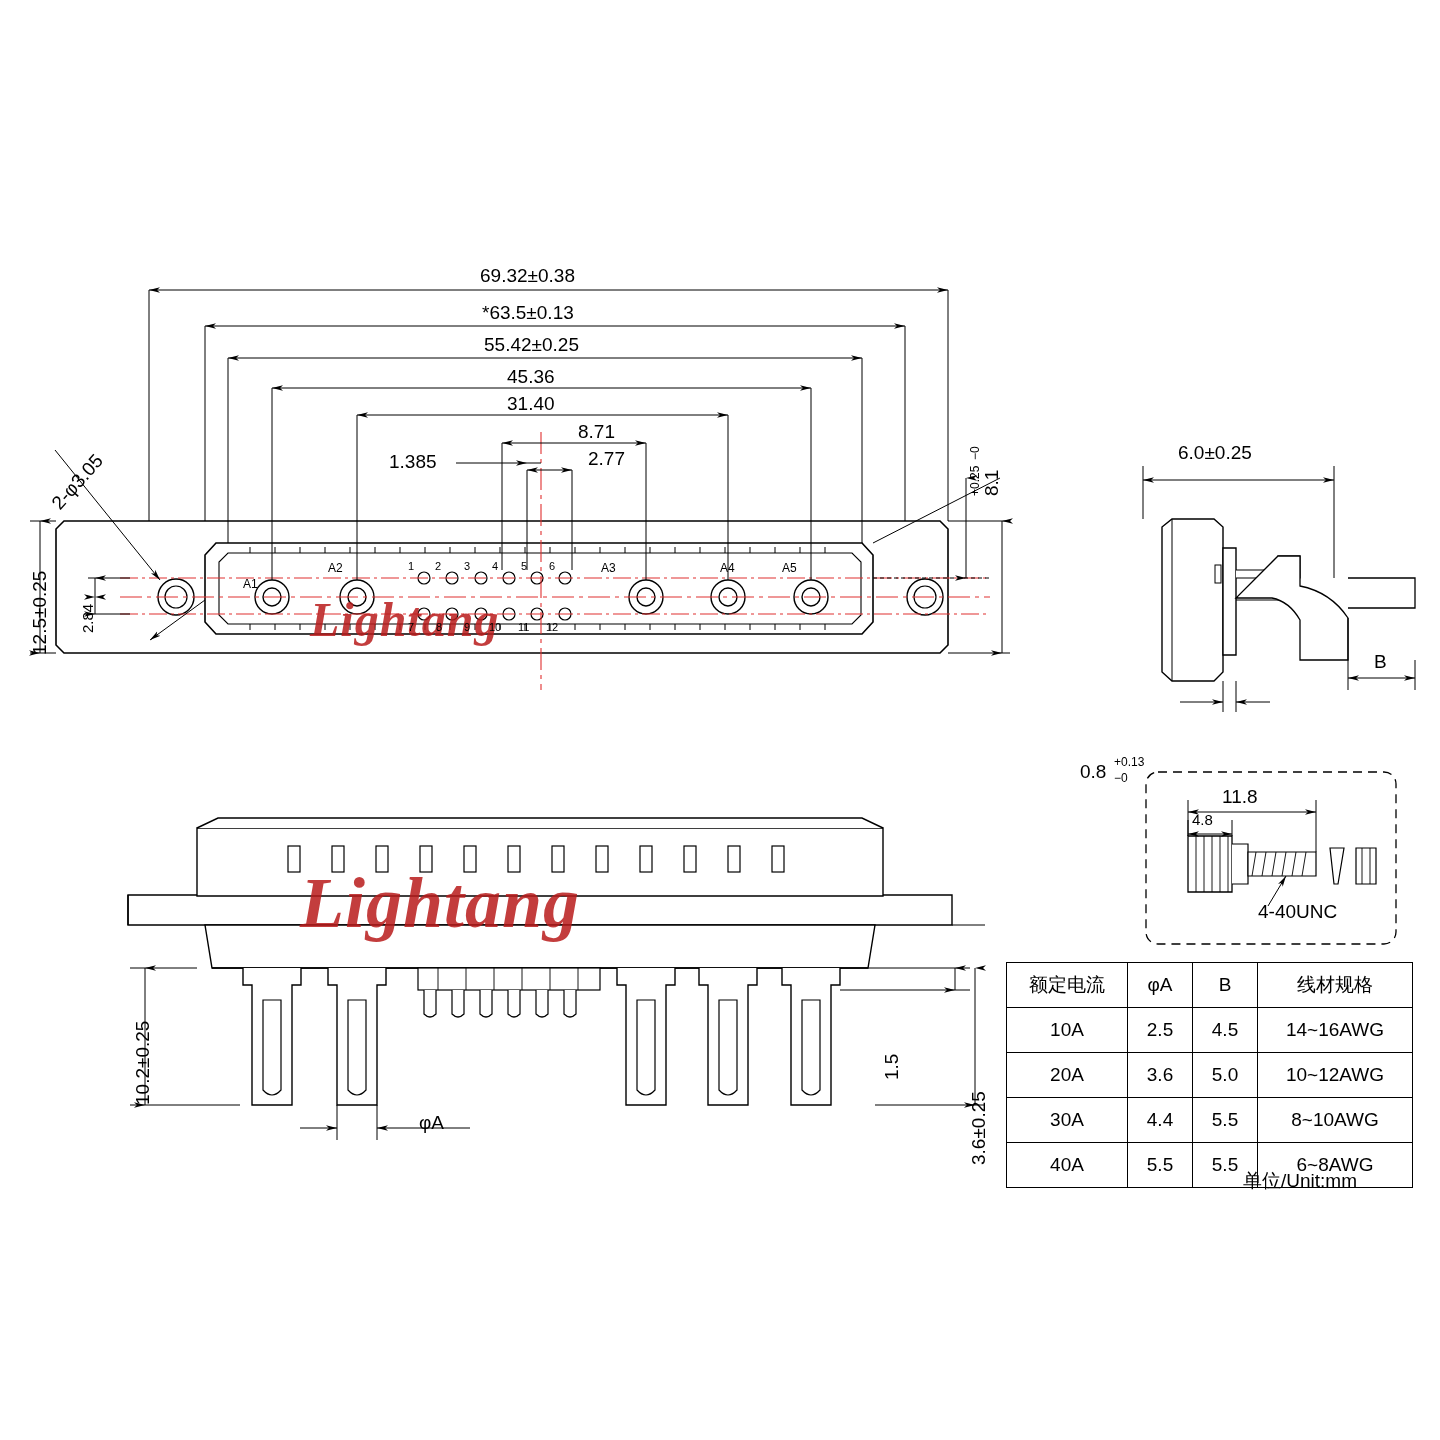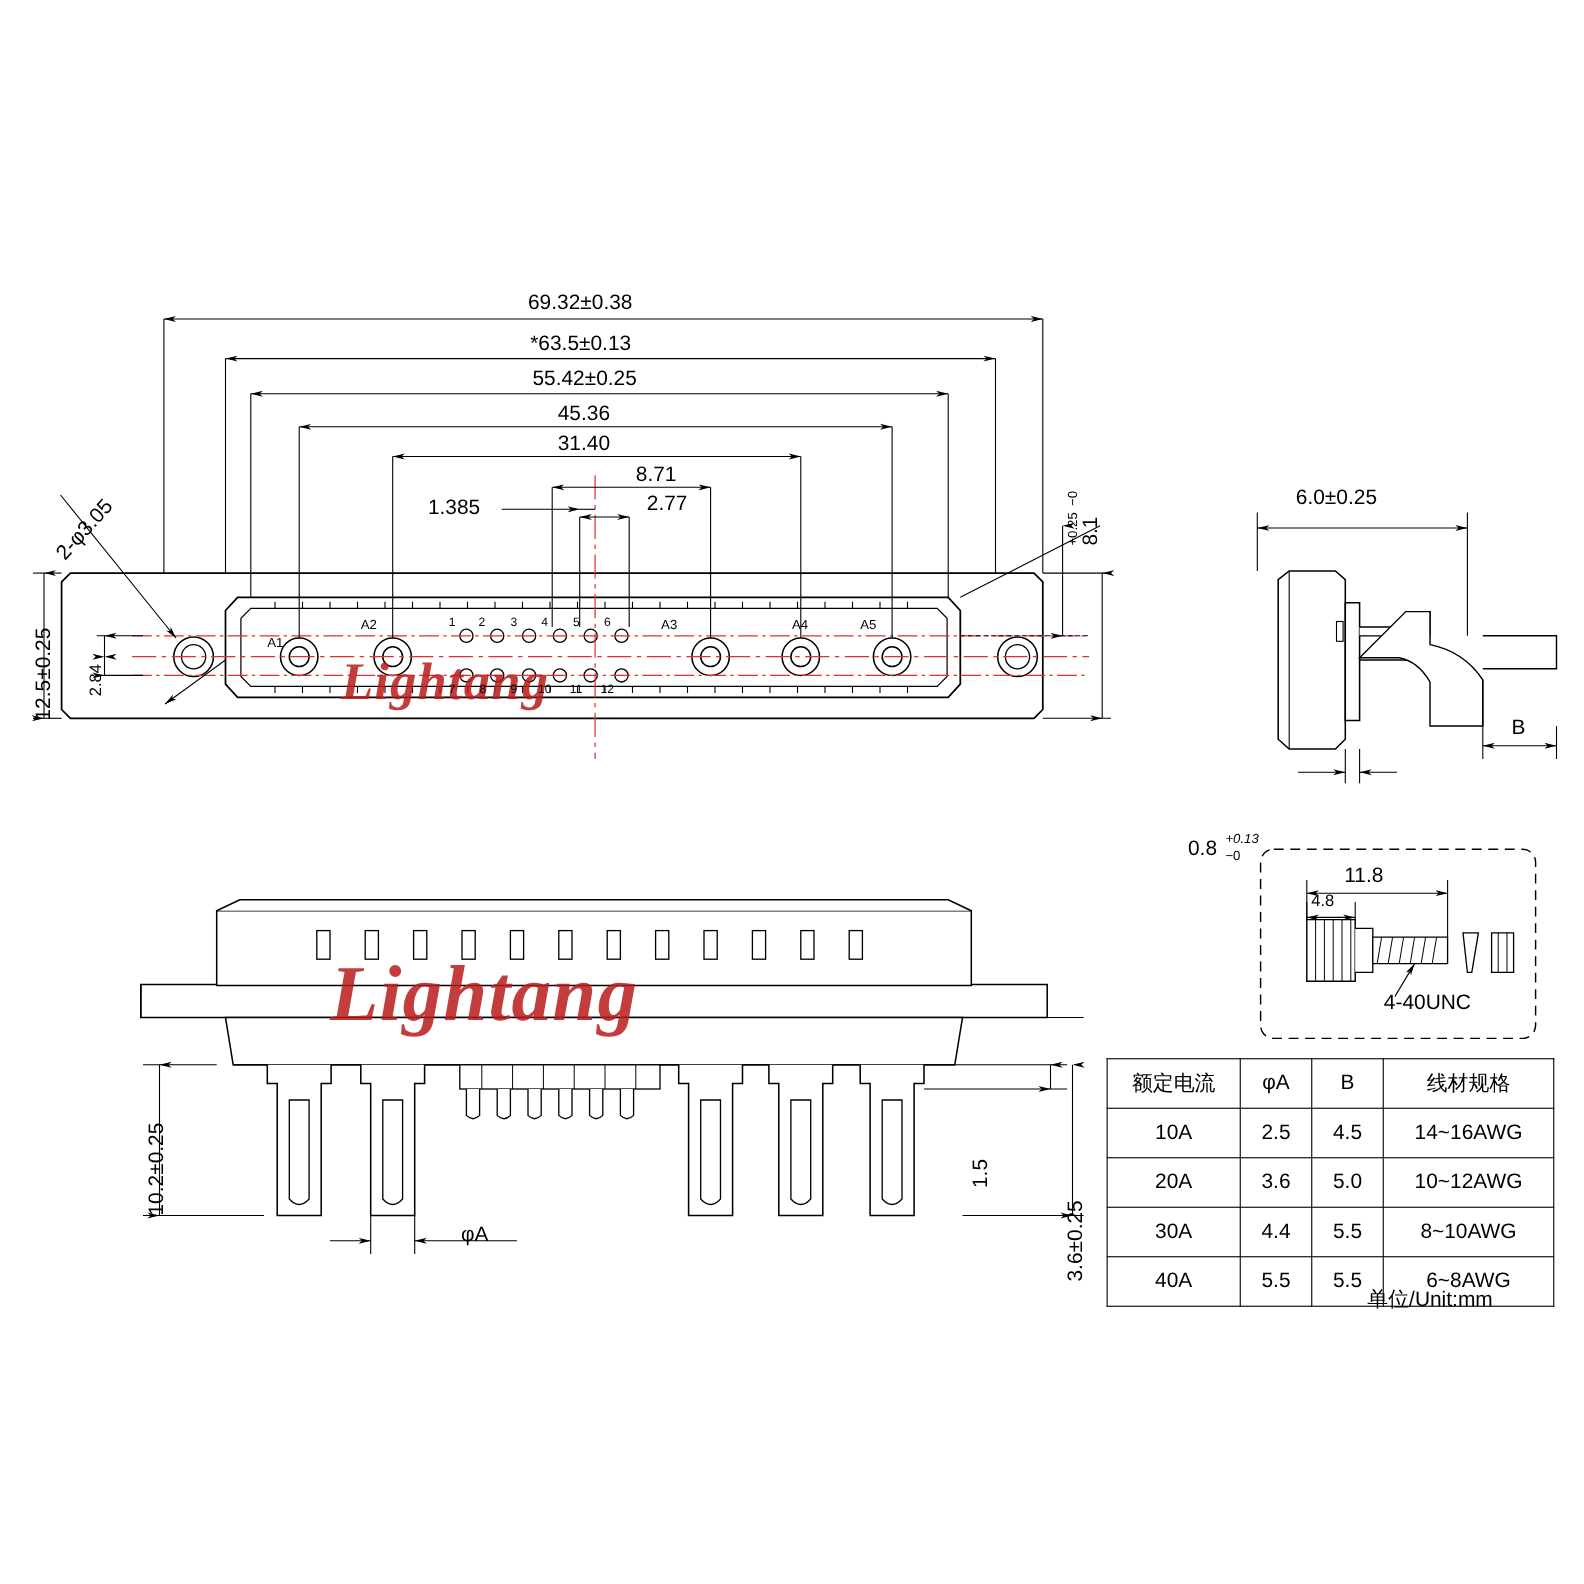--- a/index.html
+++ b/index.html
@@ -372,21 +372,21 @@
   <div class="lbl pin-lbl" style="left:408px; top:622px;">7</div>
   <div class="lbl pin-lbl" style="left:436px; top:622px;">8</div>
   <div class="lbl pin-lbl" style="left:464px; top:622px;">9</div>
   <div class="lbl pin-lbl" style="left:489px; top:622px;">10</div>
   <div class="lbl pin-lbl" style="left:518px; top:622px;">11</div>
   <div class="lbl pin-lbl" style="left:546px; top:622px;">12</div>
 
   <div class="lbl dim" style="left:1178px; top:443px;">6.0±0.25</div>
   <div style="position:absolute; left:1080px; top:734px;margin-top:28px;">
     <span class="lbl dim" style="position:relative; left:0; top:0;">0.8</span>
-    <span class="lbl" style="left:34px; top:-6px; font-size:12px;font-style:italic;">+0.13</span>
+    <span class="lbl" style="left:34px; top:-6px; font-size:12px;">+0.13</span>
     <span class="lbl" style="left:34px; top:10px; font-size:12px;">−0</span>
   </div>
   <div class="lbl dim" style="left:1374px; top:652px;">B</div>
 
   <div class="lbl dim rot90" style="left:133px; top:1105px;">10.2±0.25</div>
   <div class="lbl dim" style="left:419px; top:1113px;">φA</div>
   <div class="lbl dim rot90" style="left:882px; top:1080px;">1.5</div>
   <div class="lbl dim rot90" style="left:969px; top:1165px;">3.6±0.25</div>
 
   <div class="lbl dim" style="left:1222px; top:787px;">11.8</div>

